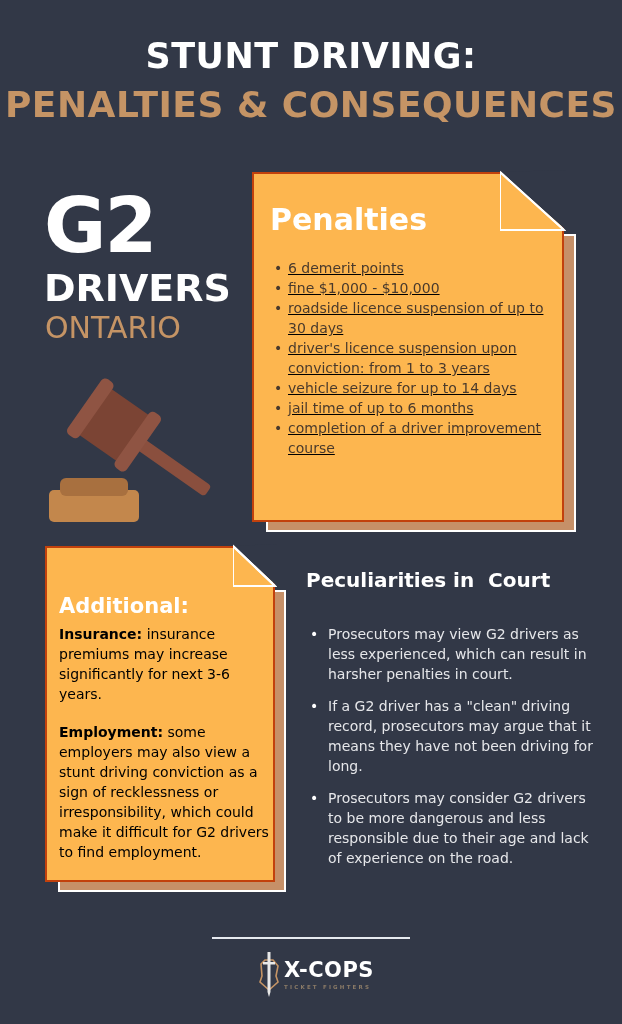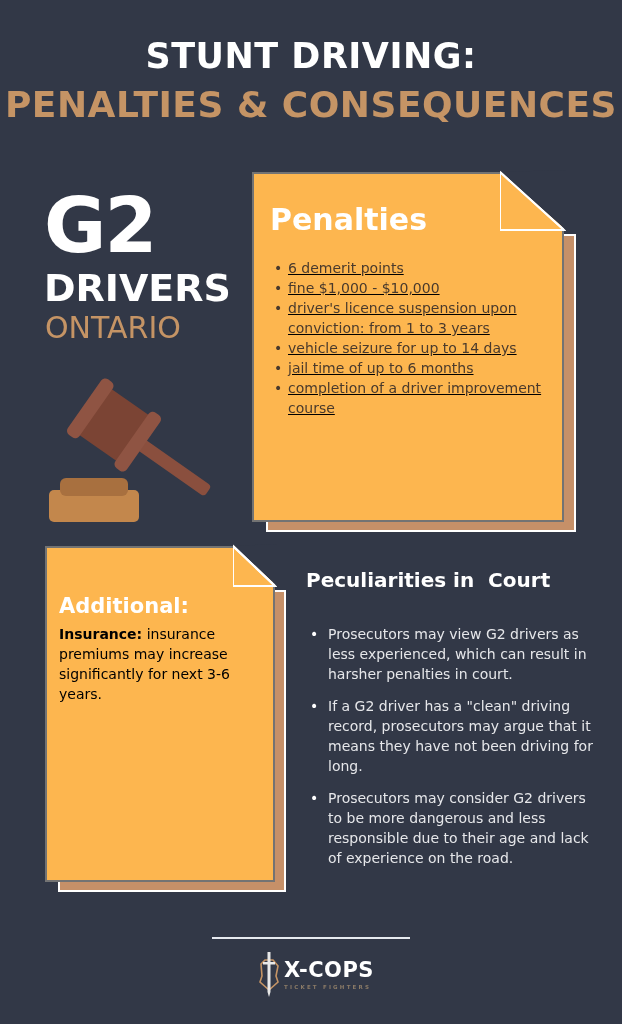--- a/index.html
+++ b/index.html
@@ -19,21 +19,21 @@
     left: 0; width: 622px; top: 84px; text-align: center;
     color: #c59465; font-weight: 900; font-size: 36px; letter-spacing: 0.5px;
     font-family: "DejaVu Sans", sans-serif;
   }
   .g2 { left: 44px; top: 188px; color: #fff; font-size: 76px; font-weight: 900; line-height: 76px; font-family: "DejaVu Sans", sans-serif; letter-spacing: -2px; }
   .drivers { left: 44px; top: 266px; color: #fff; font-size: 38px; font-weight: 900; font-family: "DejaVu Sans", sans-serif; }
   .ontario { left: 45px; top: 310px; color: #c59465; font-size: 30px; font-family: "DejaVu Sans", sans-serif; }
 
   
   .card-shadow { background: #c69068; border: 2px solid #ffffff; }
-  .card { background: #fdb64f; border: 2px solid #737373; box-sizing: border-box; }
+  .card { background: #fdb64f; border: 2px solid #c2410c; box-sizing: border-box; }
   .card-title { color: #ffffff; font-weight: 900; font-family: "DejaVu Sans", sans-serif; }
   .card ul { list-style: none; margin: 0; padding: 0; text-decoration: underline; }
   .card li { position: relative; padding-left: 14px; color: #4a3a2c; }
   .card li::before { content: "•"; position: absolute; left: 0; top: 0; }
   .bold { font-weight: 700; }
 
   .pen-list li { font-size: 14px; line-height: 20px; font-family: "DejaVu Sans", sans-serif; }
   .add-text { color: #000000; font-size: 14px; line-height: 20px; font-family: "DejaVu Sans", sans-serif; }
 
   .court-title { left: 306px; top: 568px; color: #fff; font-size: 20px; font-weight: 700; font-family: "DejaVu Sans", sans-serif; }
@@ -72,37 +72,41 @@
 <div class="abs card" style="left:252px;top:172px;width:312px;height:350px">
   <svg class="abs" style="right:-4px;top:-4px" width="66" height="62" viewBox="0 0 66 62">
     <polygon points="0,2 66,60 66,0" fill="#323847"></polygon>
     <polygon points="0,2 0,60 64,60" fill="#fdb64f" stroke="#ffffff" stroke-width="2"></polygon>
     <line x1="0" y1="2" x2="64" y2="60" stroke="#ffffff" stroke-width="2"></line>
   </svg>
   <div class="abs card-title" style="left:16px;top:28px;font-size:30px">Penalties</div>
   <ul class="abs pen-list" style="left:20px;top:84px;width:285px">
     <li>6 demerit points</li>
     <li>fine $1,000 - $10,000</li>
+    <li>roadside licence suspension of up to 30 days</li>
     <li>driver's licence suspension upon conviction: from 1 to 3 years</li>
     <li>vehicle seizure for up to 14 days</li>
     <li>jail time of up to 6 months</li>
     <li>completion of a driver improvement course</li>
   </ul>
 </div>
 
 <div class="abs card-shadow" style="left:58px;top:590px;width:224px;height:298px"></div>
 <div class="abs card" style="left:45px;top:546px;width:230px;height:336px">
   <svg class="abs" style="right:-4px;top:-4px" width="44" height="44" viewBox="0 0 44 44">
     <polygon points="0,2 44,42 44,0" fill="#323847"></polygon>
     <polygon points="0,2 0,42 42,42" fill="#fdb64f" stroke="#ffffff" stroke-width="2"></polygon>
     <line x1="0" y1="2" x2="42" y2="42" stroke="#ffffff" stroke-width="2"></line>
   </svg>
   <div class="abs card-title" style="left:12px;top:46px;font-size:21px">Additional:</div>
   <div class="abs add-text" style="left:12px;top:76px;width:210px">
     <span class="bold">Insurance:</span><span> insurance premiums may increase significantly for next 3-6 years.</span>
+  </div>
+  <div class="abs add-text" style="left:12px;top:174px;width:214px">
+    <span class="bold">Employment:</span><span> some employers may also view a stunt driving conviction as a sign of recklessness or irresponsibility, which could make it difficult for G2 drivers to find employment.</span>
   </div>
 </div>
 
 <div class="abs court-title" style="white-space:pre">Peculiarities in  Court</div>
 <ul class="abs court-list">
   <li>Prosecutors may view G2 drivers as less experienced, which can result in harsher penalties in court.</li>
   <li>If a G2 driver has a "clean" driving record, prosecutors may argue that it means they have not been driving for long.</li>
   <li>Prosecutors may consider G2 drivers to be more dangerous and less responsible due to their age and lack of experience on the road.</li>
 </ul>
 

